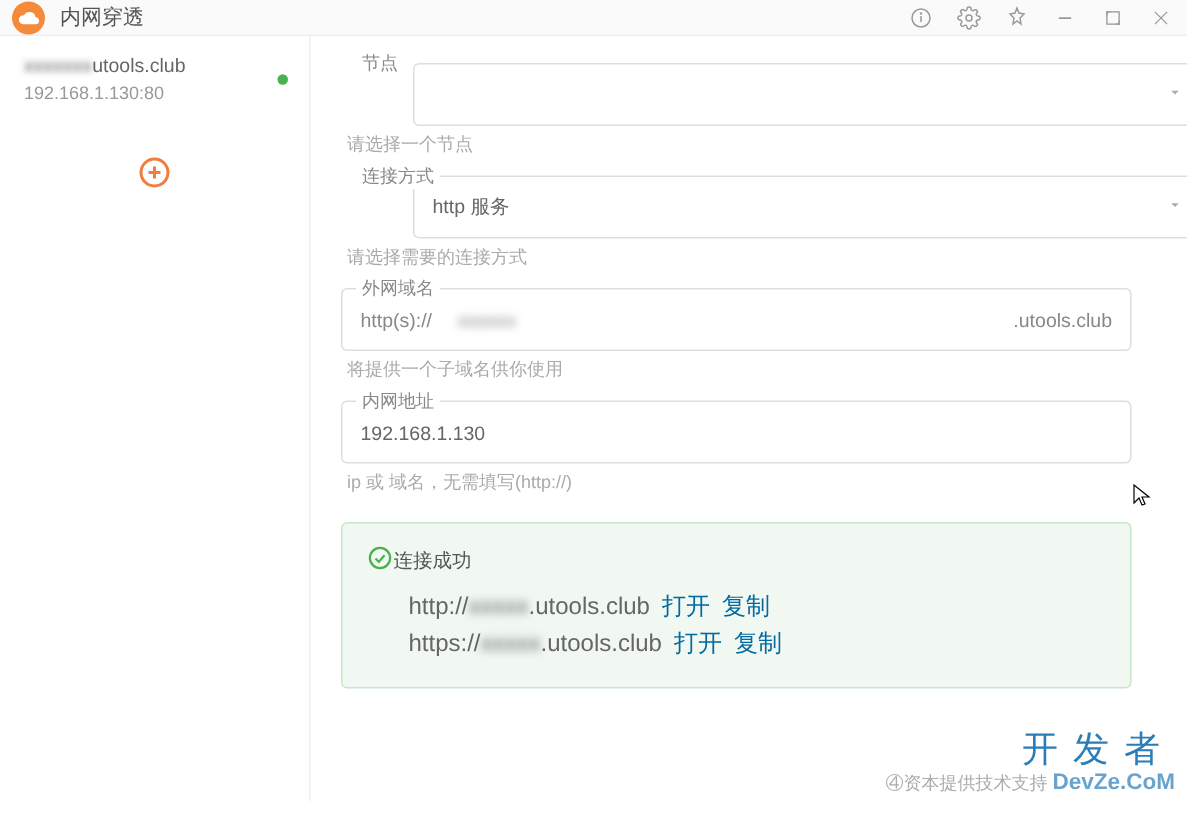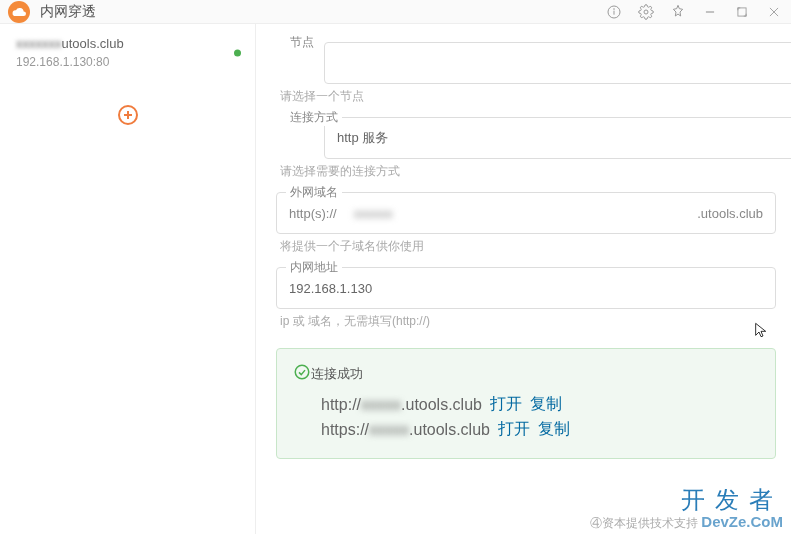--- a/index.html
+++ b/index.html
@@ -28,21 +28,21 @@
       align-items: center;
       justify-content: center;
       margin-right: 10px;
     }
     .app-icon svg { width: 14px; height: 14px; }
     .app-title { font-size: 14px; color: #555; flex: 1; }
     .title-actions { display: flex; gap: 14px; align-items: center; color: #999; }
     .title-actions .tbtn { width: 18px; height: 18px; display:flex; align-items:center; justify-content:center; cursor:pointer; }
     .main { display: flex; height: calc(100% - 36px); }
     .sidebar {
-      width: 256px;
+      width: 207px;
       border-right: 1px solid #eee;
       display: flex;
       flex-direction: column;
       align-items: stretch;
     }
     .tunnel-item {
       padding: 12px 16px;
       display: flex;
       flex-direction: column;
       position: relative;
@@ -62,21 +62,21 @@
     }
     .add-btn {
       margin: 20px auto;
       width: 28px; height: 28px;
       color: #f07c3e;
       cursor: pointer;
       display:flex; align-items:center; justify-content:center;
     }
     .content {
       flex: 1;
-      padding: 18px 15px 18px 20px;
+      padding: 18px 37px 18px 20px;
       overflow-y: auto;
       position: relative;
     }
     .field-group { margin-bottom: 12px; position: relative; }
     .field-label {
       font-size: 12px;
       color: #888;
       background: #fff;
       position: absolute;
       top: -8px;

